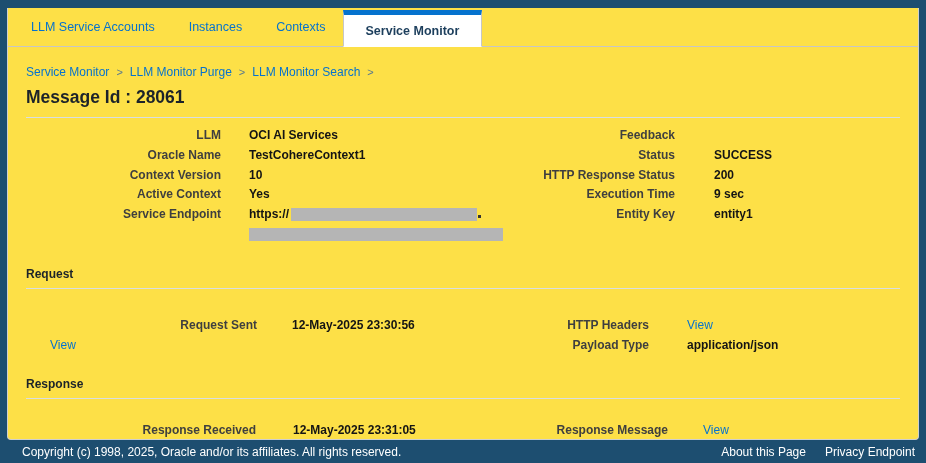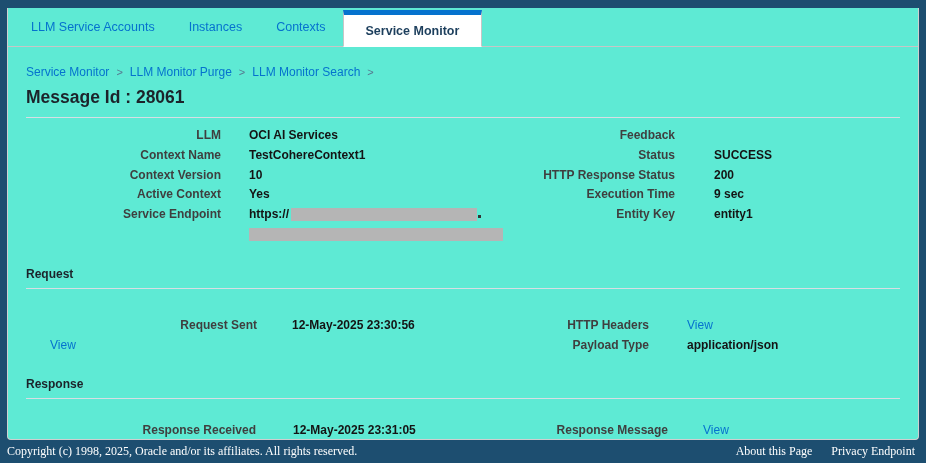--- a/index.html
+++ b/index.html
@@ -2,21 +2,21 @@
 <html><head>
 <meta charset="utf-8">
 <style>
   html,body{margin:0;padding:0;background:#e8e8e8;}
   .window{
     position:relative;width:926px;height:463px;box-sizing:border-box;
     background:#1d4e70;font-family:"Liberation Sans",sans-serif;overflow:hidden;
   }
   .content{
     position:absolute;left:7px;right:7px;top:8px;bottom:23px;
-    background:#5eead4;border:1px solid #cfcfcf;border-top:none;
+    background:#fde047;border:1px solid #cfcfcf;border-top:none;
     border-bottom-left-radius:4px;border-bottom-right-radius:4px;
     box-sizing:border-box;overflow:hidden;
   }
   
   .tabbar{
     display:flex;align-items:stretch;height:39px;
     border-bottom:1px solid #c6c6c6;padding-left:6px;box-sizing:border-box;
   }
   .tab{
     display:flex;align-items:center;padding:0 17px;
@@ -61,21 +61,21 @@
   .dot{display:inline-block;width:3px;height:3px;background:#333;margin-left:1px;}
   
   .section-head{font-size:12px;font-weight:bold;color:#1c232a;margin:20px 0 7px 0;}
   .section-rows{margin-top:29px;}
   .req .section-rows{margin-top:29px;}
   .res .section-rows{margin-top:24px;}
   
   .footer{
     position:absolute;left:0;right:0;bottom:0;height:23px;
     display:flex;justify-content:space-between;align-items:center;
-    padding:0 11px 0 7px;box-sizing:border-box;color:#ffffff;font-size:12px;font-family:Liberation Serif, serif;
+    padding:0 11px 0 22px;box-sizing:border-box;color:#ffffff;font-size:12px;
   }
   .footer a{color:#ffffff;text-decoration:none;}
   .footer .flinks a{margin-left:19px;}
 </style>
 </head>
 <body>
 
 <div class="window">
   <div class="content">
 
@@ -92,21 +92,21 @@
       <h1 class="page-title">Message Id : 28061</h1>
       <hr class="rule">
 
       <div class="cols">
         <div class="col main-left" id="details-left">
             <div class="frow">
               <span class="flabel">LLM</span>
               <span class="fvalue">OCI AI Services</span>
             </div>
             <div class="frow">
-              <span class="flabel">Context Name</span>
+              <span class="flabel">Oracle Name</span>
               <span class="fvalue">TestCohereContext1</span>
             </div>
             <div class="frow">
               <span class="flabel">Context Version</span>
               <span class="fvalue">10</span>
             </div>
             <div class="frow">
               <span class="flabel">Active Context</span>
               <span class="fvalue">Yes</span>
             </div>

